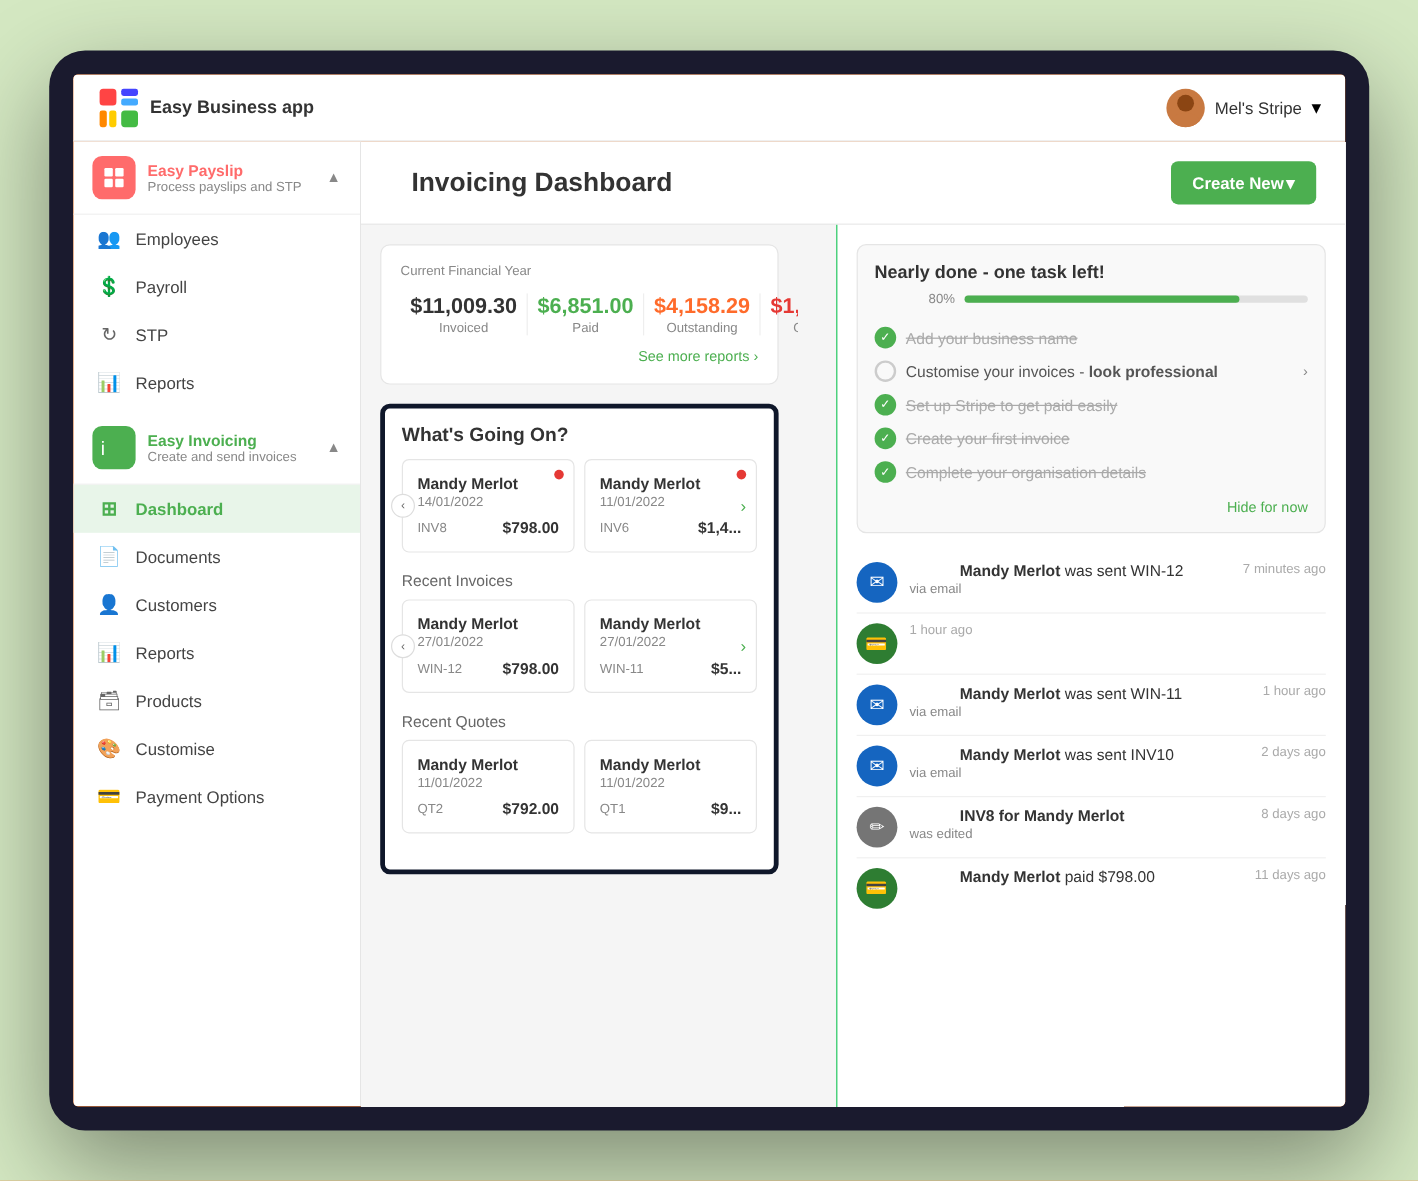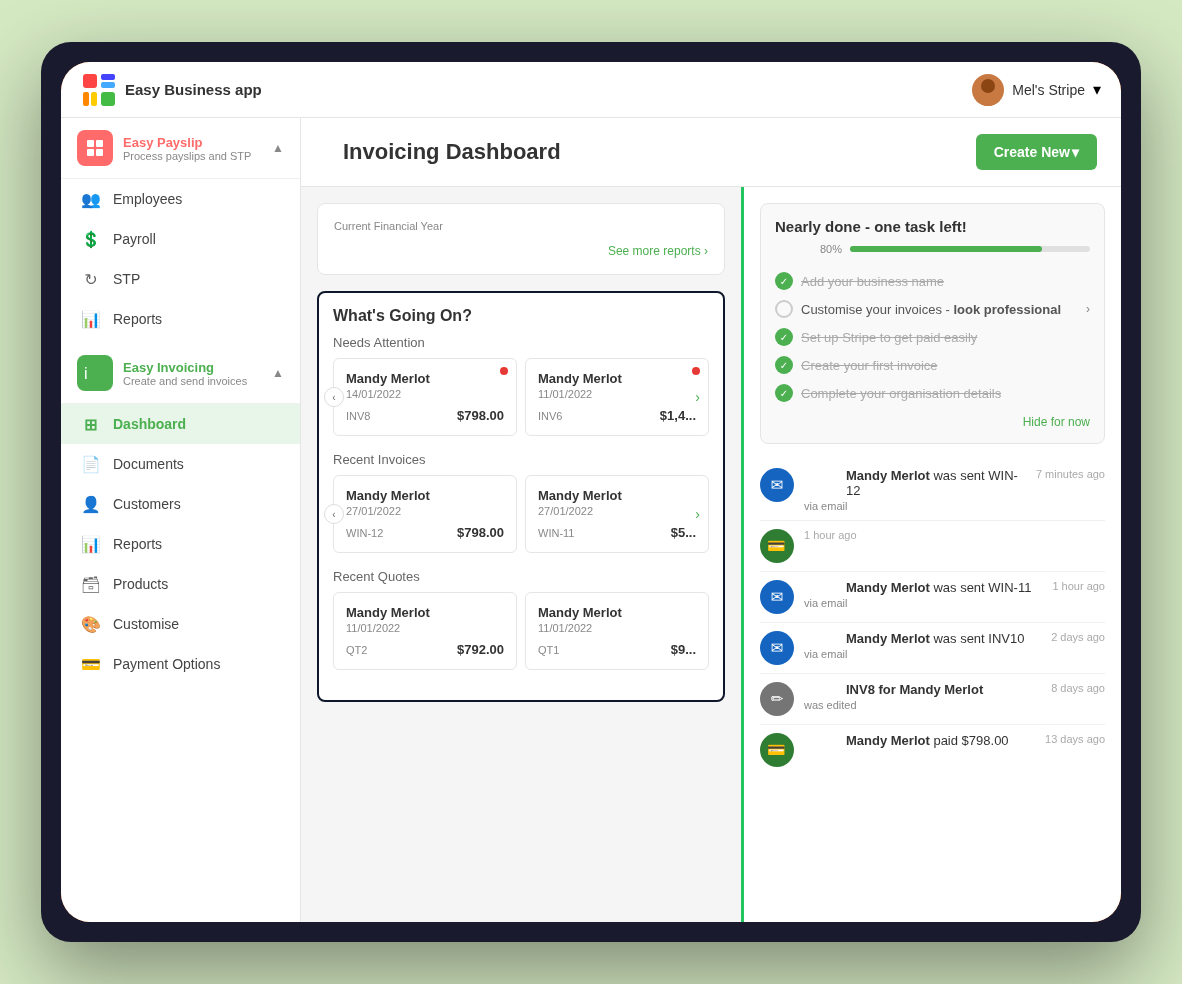--- a/index.html
+++ b/index.html
@@ -17,21 +17,21 @@
       background: #1a1a2e;
       border-radius: 30px;
       padding: 20px;
       box-shadow: 0 30px 80px rgba(0,0,0,0.4);
       position: relative;
     }
     .screen {
       width: 100%;
       height: 100%;
       background: #f97316;
-      border-radius: 29px;
+      border-radius: 4px;
       overflow: hidden;
       display: flex;
       flex-direction: column;
     }
     
     .top-bar {
       background: #fff;
       height: 56px;
       display: flex;
       align-items: center;
@@ -175,26 +175,27 @@
       display: flex;
       gap: 0;
       height: calc(100% - 61px);
     }
     .left-panel {
       flex: 1;
       padding: 16px;
       overflow-y: auto;
     }
     .right-panel {
-      width: 380px;
+      width: 424px;
       background: #fff;
-      border-left: 3px solid #22c55e;
+      border-left: 1px solid #22c55e;
       overflow-y: auto;
       padding: 16px;
       flex-shrink: 0;
+      margin-left: 32px;
     }
     
     .financial-summary {
       background: #fff;
       border-radius: 8px;
       padding: 16px;
       margin-bottom: 16px;
       border: 1px solid #e5e5e5;
     }
     .financial-label {
@@ -401,21 +402,21 @@
     .activity-time { font-size: 11px; color: #aaa; white-space: nowrap; }
     
     ::-webkit-scrollbar { width: 4px; }
     ::-webkit-scrollbar-track { background: transparent; }
     ::-webkit-scrollbar-thumb { background: #ccc; border-radius: 2px; }
     .section-block {
       background: #fff;
       border-radius: 8px;
       padding: 14px;
       margin-bottom: 12px;
-      border: 2px solid #0f172a;
+      border: 4px solid #0f172a;
     }
   </style>
 </head>
 <body>
 
 <div class="device-frame">
   <div class="screen">
 
     <div class="top-bar">
       <div class="logo-area">
@@ -531,29 +532,46 @@
             <span>▾</span>
           </button>
         </div>
 
         <div class="dashboard-content">
 
           <div class="left-panel">
 
             <div class="financial-summary">
               <div class="financial-label">Current Financial Year</div>
+              <div class="financial-row">
+                <div class="financial-item">
+                  <div class="financial-amount">$11,009.30</div>
+                  <div class="financial-desc">Invoiced</div>
+                </div>
+                <div class="financial-item">
+                  <div class="financial-amount green">$6,851.00</div>
+                  <div class="financial-desc">Paid</div>
+                </div>
+                <div class="financial-item">
+                  <div class="financial-amount orange">$4,158.29</div>
+                  <div class="financial-desc">Outstanding</div>
+                </div>
+                <div class="financial-item">
+                  <div class="financial-amount red">$1,962.29</div>
+                  <div class="financial-desc">Overdue</div>
+                </div>
+              </div>
               <div class="see-more-reports">
                 <span>See more reports</span> ›
               </div>
             </div>
 
             <div class="section-block">
               <div class="section-title">What's Going On?</div>
 
-              <div class="subsection-title">Needs Attention</div>
               <div class="cards-grid">
                 <div class="invoice-card">
                   <div class="card-nav-left">‹</div>
                   <div class="card-overdue-badge"></div>
                   <div class="card-customer">Mandy Merlot</div>
                   <div class="card-date">14/01/2022</div>
                   <div class="card-footer">
                     <span class="card-ref">INV8</span>
                     <span class="card-amount">$798.00</span>
                   </div>
@@ -690,21 +708,21 @@
                   <div class="activity-sub">was edited</div>
                 </div>
                 <div class="activity-time">8 days ago</div>
               </div>
 
               <div class="activity-item">
                 <div class="activity-icon icon-green">💳</div>
                 <div class="activity-info">
                   <div class="activity-text"><strong>Mandy Merlot</strong> paid $798.00</div>
                 </div>
-                <div class="activity-time">13 days ago</div>
+                <div class="activity-time">11 days ago</div>
               </div>
             </div>
           </div>
         </div>
       </div>
     </div>
   </div>
 </div>
 
 </body></html>

